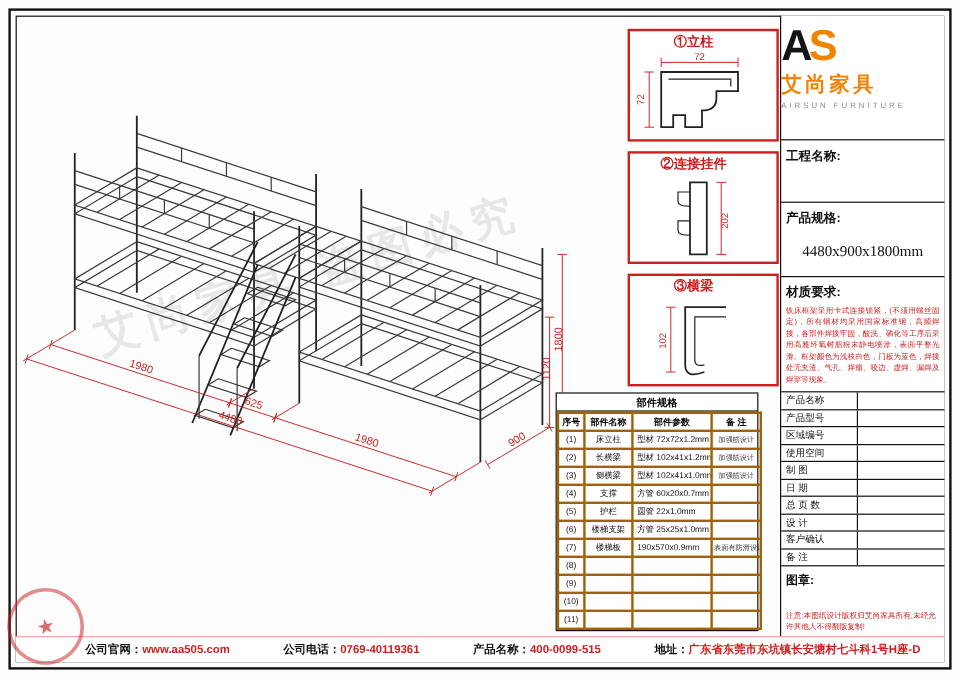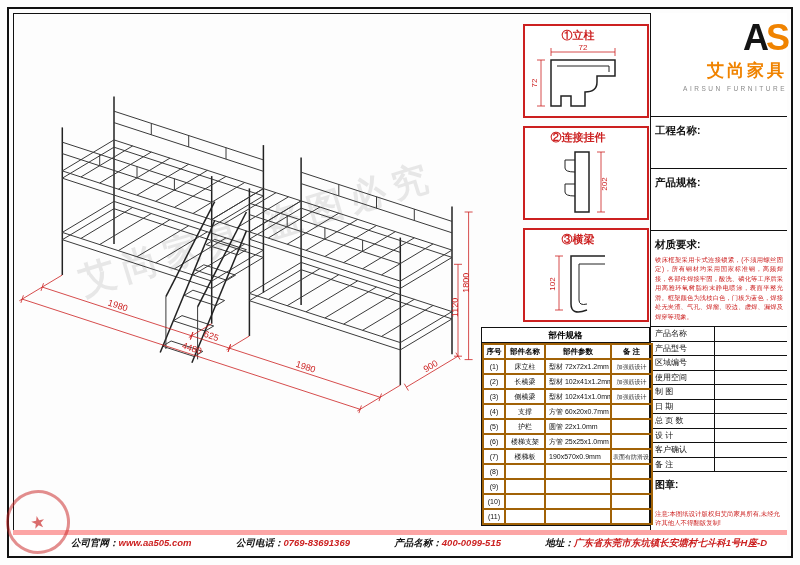--- a/index.html
+++ b/index.html
@@ -20,21 +20,21 @@
   .callout{border:2px solid #cc2020;background:#fff;margin-bottom:8px;padding:2px 16px 0 0;}
   .callout-title{color:#cc2020;font-size:11px;font-weight:bold;text-align:center;line-height:14px;}
   .callout svg{display:block;margin:0 auto;}
   .callout path.profile{fill:none;stroke:#222;stroke-width:1.5;}
   .callout path.profile2{fill:none;stroke:#222;stroke-width:1;}
   .callout line.r{stroke:#cc2020;stroke-width:.8;}
   .callout text{fill:#cc2020;font-size:8px;text-anchor:middle;font-family:"Liberation Sans",sans-serif;}
 
   
   .right-col{position:absolute;left:650px;top:13px;width:137px;height:517px;border-left:1px solid #111;background:#fff;box-sizing:border-box;}
-  .logo-block{height:104px;border-bottom:1px solid #111;text-align:right;padding-top:6px;box-sizing:border-box;}
+  .logo-block{height:104px;border-bottom:1px solid #111;text-align:left;padding-top:6px;box-sizing:border-box;}
   .logo-mark{font-size:36px;font-weight:bold;line-height:38px;letter-spacing:-3px;}
   .lm-a{color:#141414;}
   .lm-s{color:#f08300;}
   .logo-cn{color:#f08300;font-size:17px;font-weight:bold;letter-spacing:3px;margin-top:2px;}
   .logo-en{color:#8a8a8a;font-size:6.5px;letter-spacing:2.5px;margin-top:3px;}
   .tb-section{box-sizing:border-box;border-bottom:1px solid #111;padding:3px 4px;position:relative;}
   .tb-project{height:52px;}
   .tb-spec{height:62px;}
   .tb-material{height:96px;}
   .tb-label{font-size:10.5px;font-weight:bold;color:#111;}
@@ -42,33 +42,33 @@
   .material-text{color:#cc2020;font-size:6.3px;line-height:1.5;margin:3px 0 0 0;text-align:justify;}
   .info-rows{height:145px;}
   .info-row{display:flex;height:14.5px;line-height:13.5px;border-bottom:1px solid #111;box-sizing:border-box;}
   .info-label{width:64px;border-right:1px solid #111;padding-left:4px;font-size:8px;color:#111;box-sizing:border-box;}
   .info-value{flex:1;font-size:8px;}
   .seal-block{height:58px;box-sizing:border-box;padding:2px 4px;position:relative;}
   .seal-label{font-size:10px;font-weight:bold;color:#111;}
   .seal-note{position:absolute;left:4px;right:3px;bottom:2px;margin:0;color:#cc2020;font-size:6.4px;line-height:1.4;}
 
   
-  .parts-wrap{position:absolute;left:481px;top:327px;width:169px;background:#fff;border:1px solid #111;box-sizing:border-box;}
+  .parts-wrap{position:absolute;left:463px;top:327px;width:169px;background:#fff;border:1px solid #111;box-sizing:border-box;}
   .pt-title{height:14px;line-height:14px;text-align:center;font-size:8.5px;font-weight:bold;border-bottom:1px solid #111;}
   .parts-wrap table{border-collapse:collapse;width:100%;table-layout:fixed;}
   .parts-wrap th,.parts-wrap td{border:2px solid #a16207;font-size:7px;line-height:1;height:13px;padding:0 1px;overflow:hidden;white-space:nowrap;}
   .parts-wrap th{font-weight:bold;font-size:7.5px;text-align:center;}
   .parts-wrap td{text-align:center;color:#111;}
   .parts-wrap td.c-spec{text-align:left;padding-left:3px;}
   .parts-wrap col.c1{width:22px;} .parts-wrap col.c2{width:40px;}
   .parts-wrap col.c3{width:66px;} .parts-wrap col.c4{width:41px;}
   .parts-wrap td.c-note{font-size:6px;color:#333;}
 
   
-  .footer-bar{position:absolute;left:13px;top:530px;width:774px;height:22px;border-top:5px solid #fca5a5;display:flex;align-items:center;justify-content:space-between;padding:0 20px 0 58px;box-sizing:border-box;background:#fff;font-style:italic;}
+  .footer-bar{position:absolute;left:13px;top:530px;width:774px;height:22px;border-top:1px solid #fca5a5;display:flex;align-items:center;justify-content:space-between;padding:0 20px 0 58px;box-sizing:border-box;background:#fff;}
   .f-item{font-size:9.5px;font-weight:bold;white-space:nowrap;}
   .f-label{color:#111;}
   .f-value{color:#cc2020;}
 
   
   .stamp{position:absolute;left:6px;top:490px;width:58px;height:58px;border:3px solid rgba(200,30,30,.5);border-radius:50%;transform:rotate(-12deg);z-index:5;display:flex;align-items:center;justify-content:center;}
   .stamp-star{color:rgba(200,30,30,.65);font-size:17px;}
 </style>
 </head>
 <body>
@@ -239,20 +239,21 @@
     <div class="logo-block">
       <div class="logo-mark"><span class="lm-a">A</span><span class="lm-s">S</span></div>
       <div class="logo-cn">艾尚家具</div>
       <div class="logo-en">AIRSUN FURNITURE</div>
     </div>
     <div class="tb-section tb-project">
       <span class="tb-label">工程名称:</span>
     </div>
     <div class="tb-section tb-spec">
       <span class="tb-label">产品规格:</span>
+      <div class="spec-value">4480x900x1800mm</div>
     </div>
     <div class="tb-section tb-material">
       <span class="tb-label">材质要求:</span>
       <p class="material-text">铁床框架采用卡式连接锁紧，(不须用螺丝固定)，所有钢材均采用国家标准钢，高频焊接，各部件焊接牢固，酸洗、磷化等工序后采用高雅环氧树脂粉末静电喷涂，表面平整光滑。框架颜色为浅枝白色，门板为蓝色，焊接处无夹渣、气孔、焊瘤、咬边、虚焊、漏焊及焊穿等现象。</p>
     </div>
     <div class="info-rows">
         <div class="info-row">
         <span class="info-label">产品名称</span>
         <span class="info-value"></span>
       </div>
@@ -385,21 +386,21 @@
         </tr>
         </tbody>
     </table>
   </div>
 
   <div class="footer-bar">
       <div class="f-item">
       <span class="f-label">公司官网：</span><span class="f-value">www.aa505.com</span>
     </div>
       <div class="f-item">
-      <span class="f-label">公司电话：</span><span class="f-value">0769-83691369</span>
+      <span class="f-label">公司电话：</span><span class="f-value">0769-40119361</span>
     </div>
       <div class="f-item">
       <span class="f-label">产品名称：</span><span class="f-value">400-0099-515</span>
     </div>
       <div class="f-item">
       <span class="f-label">地址：</span><span class="f-value">广东省东莞市东坑镇长安塘村七斗科1号H座-D</span>
     </div>
     </div>
 
   <div class="stamp">

